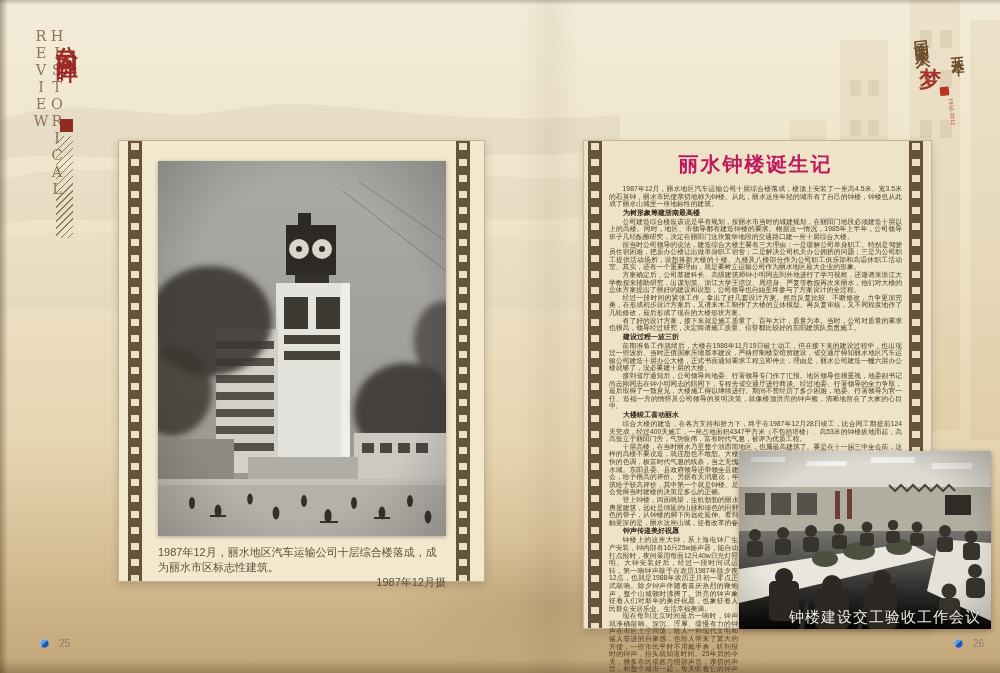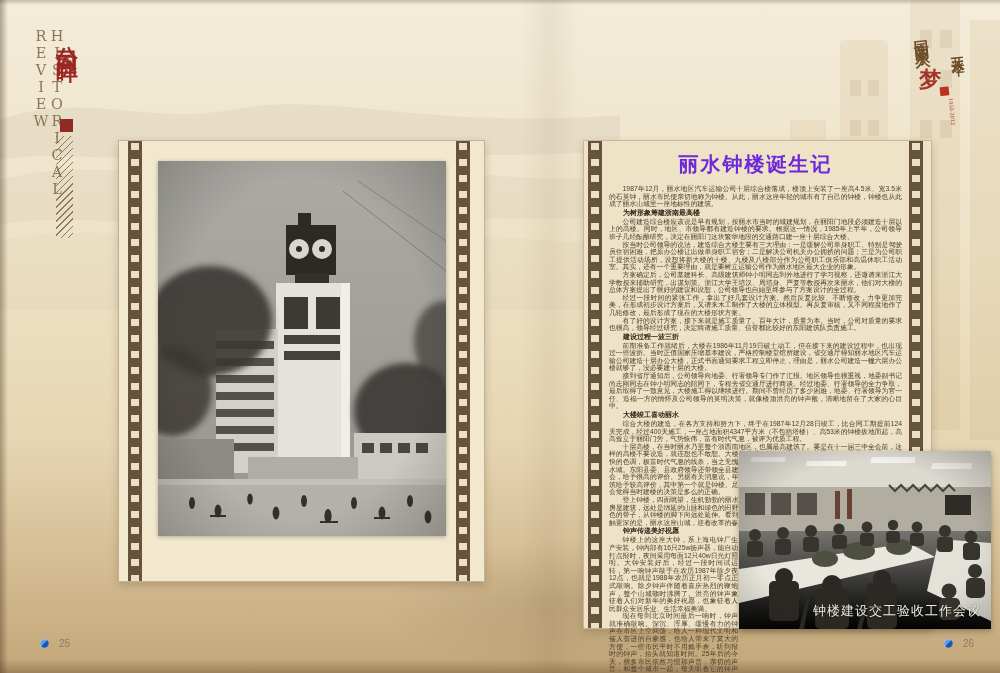--- a/index.html
+++ b/index.html
@@ -45,31 +45,31 @@
   .photo-main{position:absolute;left:39px;top:20px;width:288px;height:375px;box-shadow:0 1px 4px rgba(60,45,25,.35);}
   .photo-main svg{display:block;}
   .caption{position:absolute;left:39px;top:404px;width:288px;color:#5f4f3a;font-size:11px;line-height:15px;}
   .cap-line2{text-align:right;}
   
   .panel-right{position:absolute;left:583px;top:140px;width:347px;height:487px;background:#eee3c7;
                border:1px solid rgba(140,115,80,.40);box-shadow:0 3px 8px rgba(80,60,30,.22);}
   .panel-right .fs-left{left:4px;}
   .panel-right .fs-right{right:8px;}
   .article{position:absolute;left:25px;top:8px;right:29px;bottom:6px;color:#4b3c2a;}
-  .article h2{margin:2px 0 7px 0;text-align:center;font-size:20px;letter-spacing:2px;color:#6d28d9;}
+  .article h2{margin:2px 0 7px 0;text-align:center;font-size:20px;letter-spacing:2px;color:#be185d;}
   .para{margin:0;font-size:6.8px;line-height:7.6px;text-align:justify;text-indent:2em;}
   .sub-heading{margin:1px 0;font-size:7px;line-height:8px;font-weight:bold;color:#32271a;padding-left:2em;}
   .photo-float{float:right;width:158px;height:178px;margin:2px 0 0 6px;}
   .photo-meeting{position:absolute;left:155px;top:310px;width:252px;height:178px;z-index:5;
                  box-shadow:0 2px 6px rgba(50,35,15,.4);}
   .photo-meeting svg{display:block;}
-  .photo-cap{position:absolute;right:10px;bottom:9px;color:#efece3;font-size:13px;letter-spacing:1px;text-shadow:0 0 2px rgba(0,0,0,.6);}
+  .photo-cap{position:absolute;right:10px;bottom:2px;color:#efece3;font-size:15px;letter-spacing:1px;text-shadow:0 0 2px rgba(0,0,0,.6);}
   
   .page-num{position:absolute;bottom:24px;font-size:10px;color:#8a7c66;display:flex;align-items:center;gap:10px;}
-  .pn-left{left:40px;} .pn-right{right:26px;}
+  .pn-left{left:40px;} .pn-right{right:16px;}
   .logo-dot{display:inline-block;width:9px;height:9px;border-radius:50%;
             background:linear-gradient(135deg,#5f9de0 0 45%,#1e55b0 45% 100%);box-shadow:inset 0 0 1px #fff;}
 </style>
 </head>
 <body>
 
 <div class="page">
 
   <svg class="bg-mist" viewBox="0 0 620 280" preserveAspectRatio="none">
     <path d="M0,90 C80,60 150,95 230,80 C330,60 420,100 620,85 L620,120 C450,135 300,110 180,125 C110,133 50,120 0,130 Z" fill="#8d8272" opacity=".18"></path>
@@ -189,20 +189,24 @@
           <ellipse cx="196" cy="342" rx="3" ry="6"></ellipse>
             <ellipse cx="224" cy="352" rx="3.4" ry="6.5"></ellipse>
           <ellipse cx="252" cy="340" rx="3" ry="6"></ellipse>
             <ellipse cx="270" cy="356" rx="3.4" ry="6.5"></ellipse>
           <rect x="52" y="354" width="16" height="2"></rect>
             <rect x="162" y="360" width="18" height="2"></rect>
           <rect x="216" y="356" width="16" height="2"></rect>
         </g>
         <rect width="288" height="375" fill="url(#vig)"></rect>
       </svg>
+    </div>
+    <div class="caption">
+      <div class="cap-line1">1987年12月，丽水地区汽车运输公司十层综合楼落成，成为丽水市区标志性建筑。</div>
+      <div class="cap-line2">1987年12月摄</div>
     </div>
   </div>
 
   <div class="panel-right">
     <div class="filmstrip fs-left"></div>
     <div class="filmstrip fs-right"></div>
     <div class="article">
       <h2>丽水钟楼诞生记</h2>
       <div>
           <p class="para">1987年12月，丽水地区汽车运输公司十层综合楼落成，楼顶上安装了一座高4.5米、宽3.5米的石英钟，丽水市民便亲切地称为钟楼。从此，丽水这座年轻的城市有了自己的钟楼，钟楼也从此成了丽水山城里一座地标性的建筑。</p>

